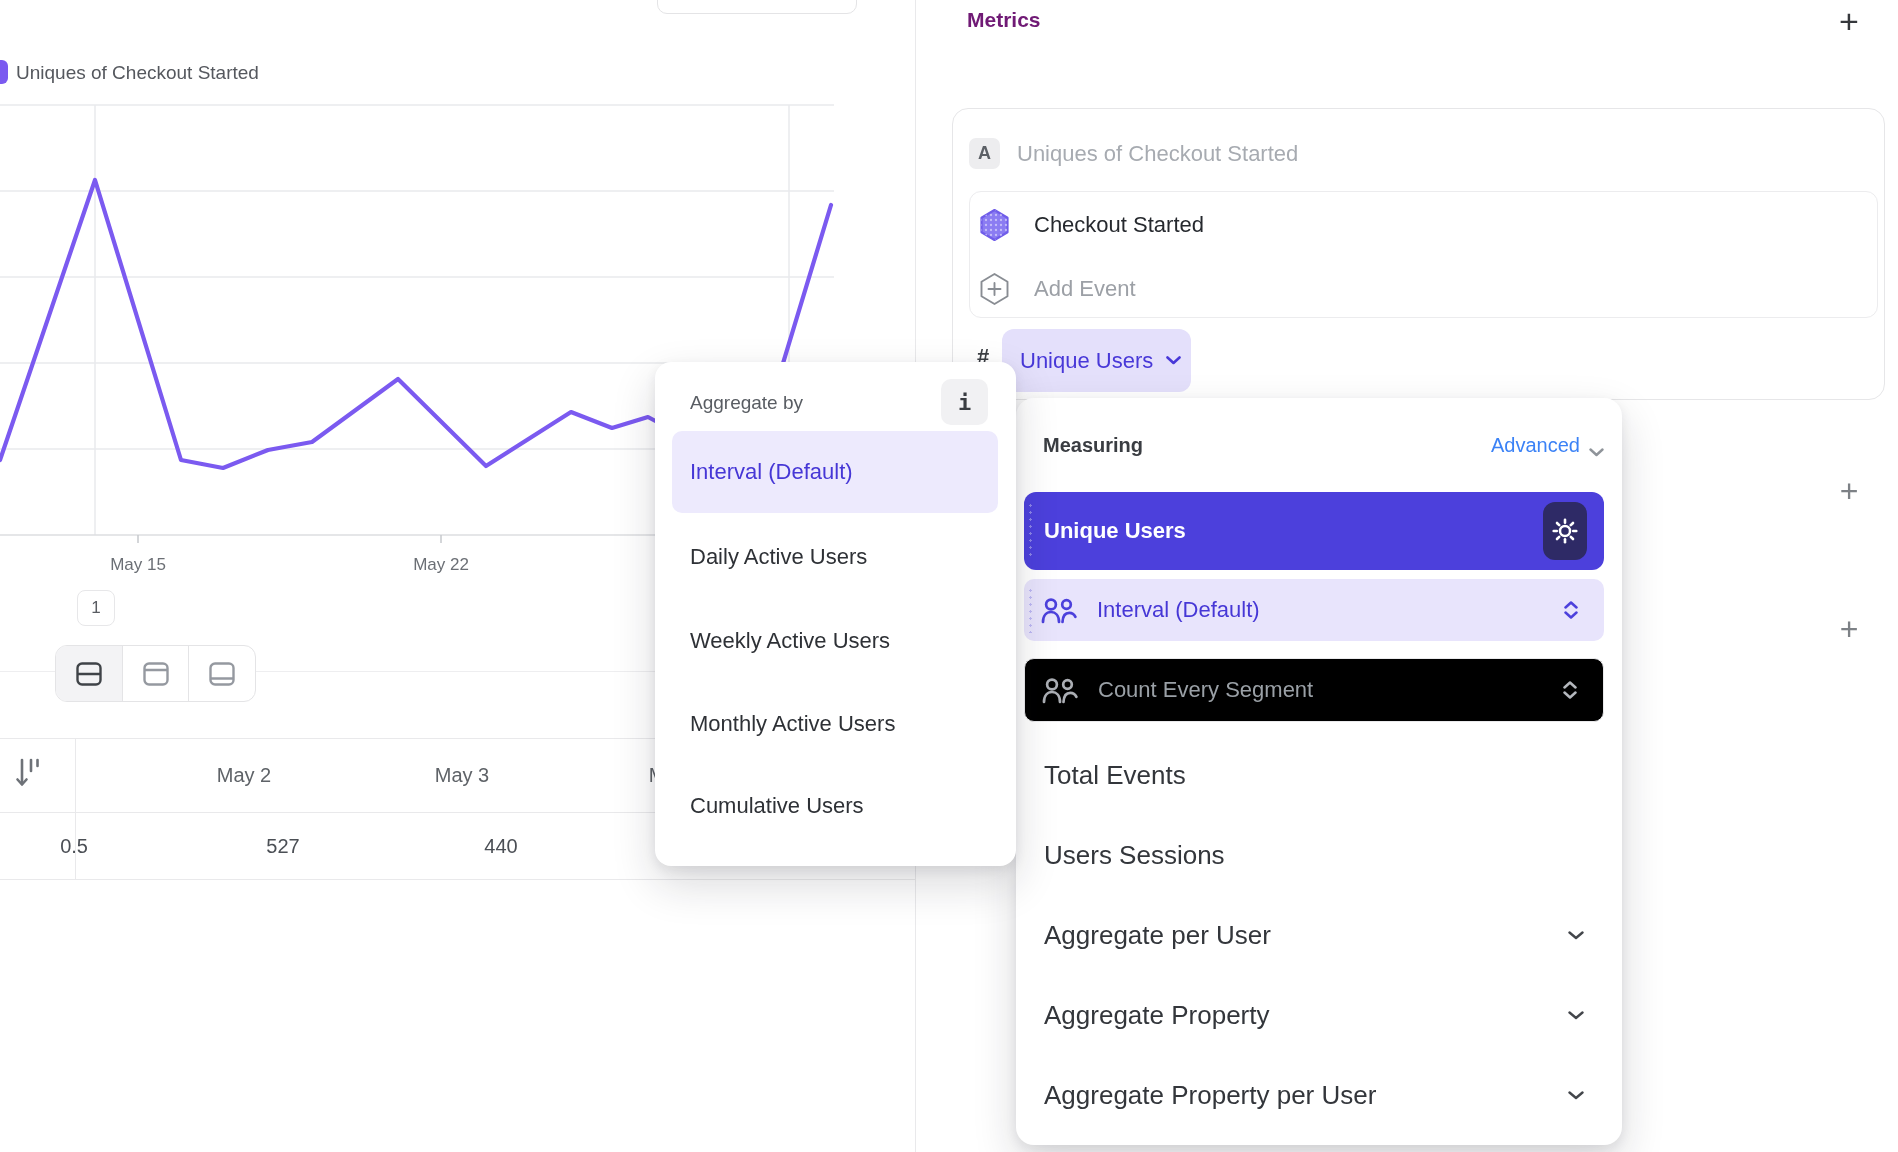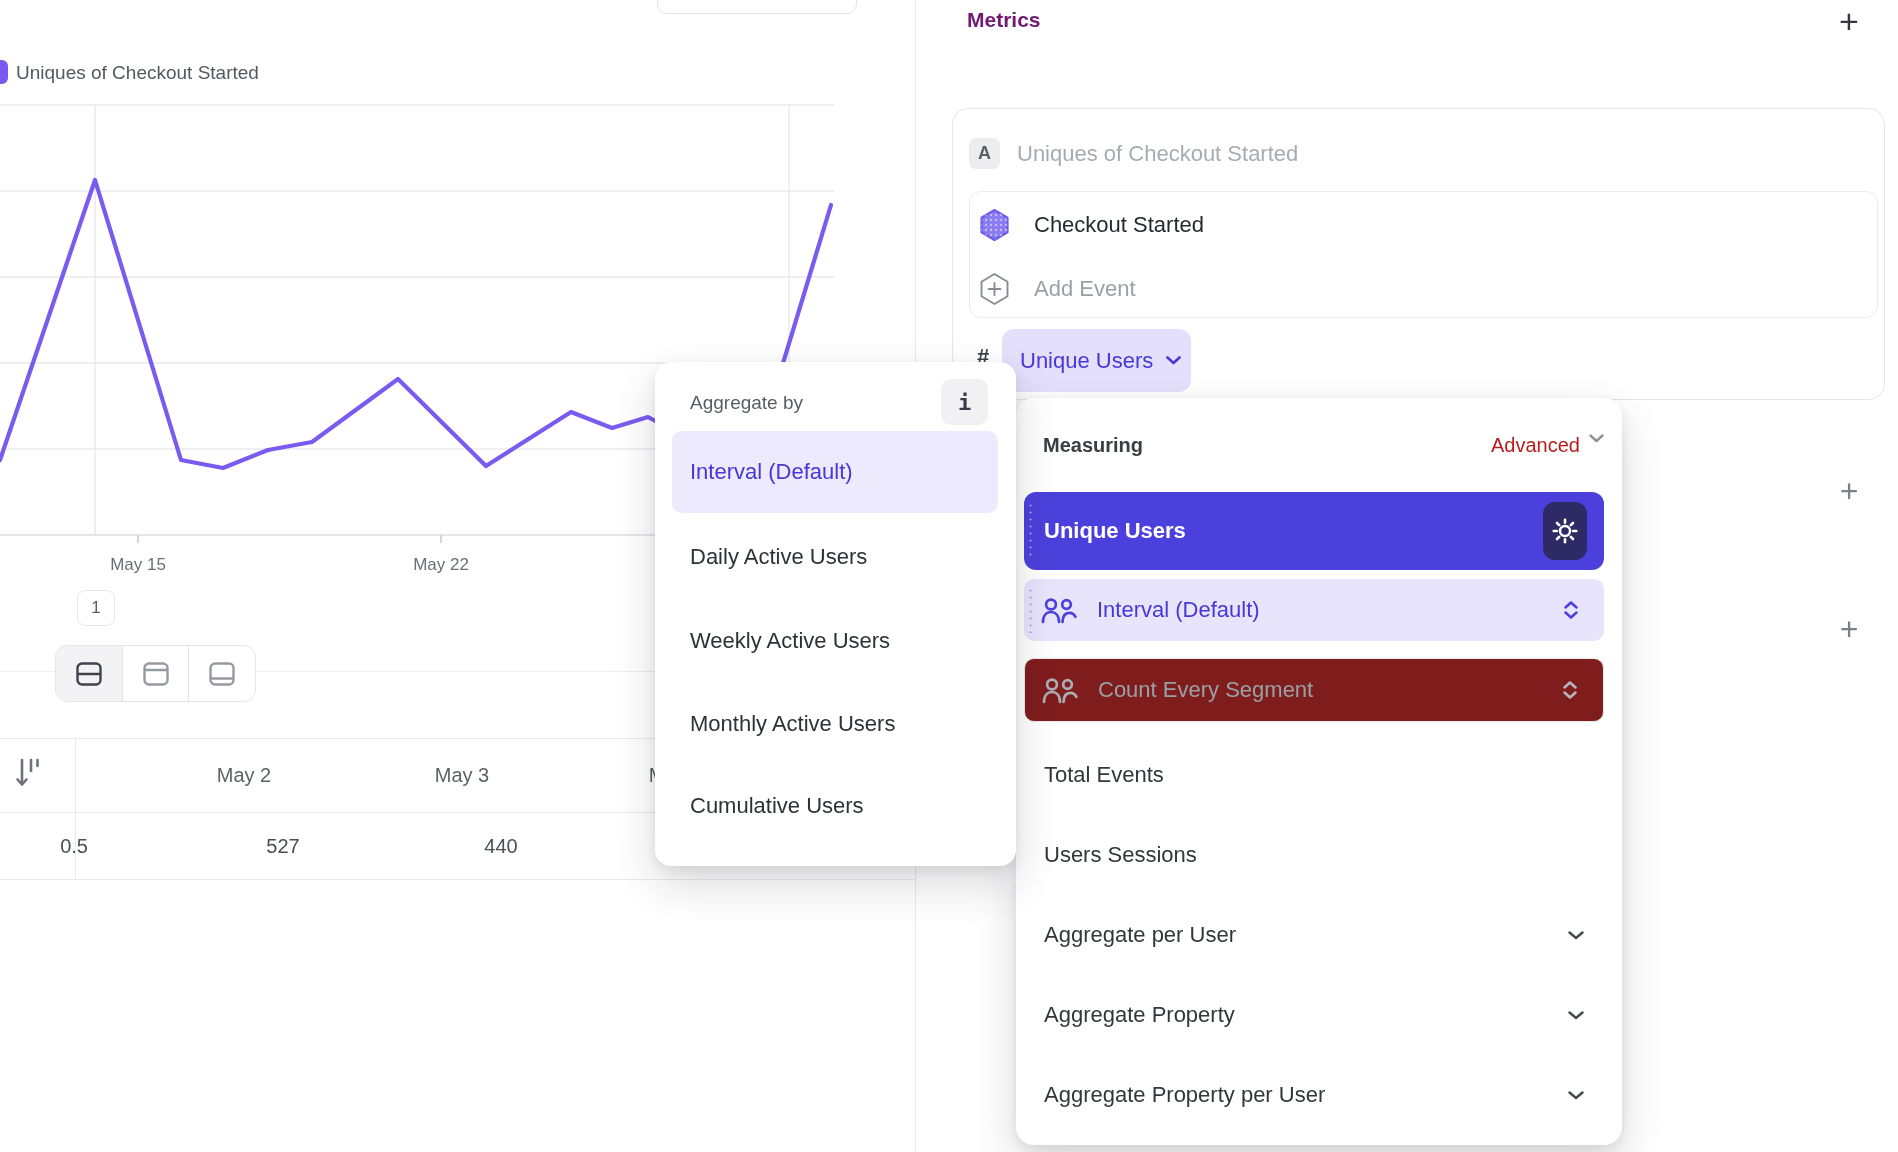--- a/index.html
+++ b/index.html
@@ -55,39 +55,39 @@
   .agg-popup{left:655px;top:362px;width:361px;height:504px;border-radius:16px;z-index:46;}
   .agg-title{left:35px;top:30px;font-size:19px;color:#595d63;}
   .info-btn{left:286px;top:17px;width:47px;height:46px;background:#f1f1f3;border-radius:10px;}
   .info-btn span{font-family:"DejaVu Sans Mono",monospace;font-size:22px;font-weight:bold;color:#393c41;}
   .agg-selected{left:17px;top:69px;width:326px;height:82px;background:#edeafd;border-radius:10px;}
   .agg-selected span{margin-left:18px;font-size:22px;font-weight:500;color:#4637d6;}
   .agg-item{left:35px;height:44px;font-size:22px;font-weight:500;color:#2e3136;display:flex;align-items:center;}
 
   .meas-popup{left:1016px;top:398px;width:606px;height:747px;border-radius:18px;z-index:45;}
   .meas-title{left:27px;top:36px;font-size:20px;font-weight:bold;color:#3a3d42;}
-  .advanced{right:18px;top:36px;display:flex;align-items:flex-start;gap:9px;font-size:20px;color:#b91c1c;}
+  .advanced{right:18px;top:36px;display:flex;align-items:flex-end;gap:9px;font-size:20px;color:#3b82f6;}
   .row-sel{left:8px;top:94px;width:580px;height:78px;background:#4c40dc;border-radius:12px;display:flex;align-items:center;}
   .row-sel > span{margin-left:20px;font-size:22px;font-weight:bold;color:#ffffff;}
   .drag-dots::before{content:"";position:absolute;left:3px;top:10px;bottom:10px;width:7px;
       background-image:radial-gradient(circle,rgba(255,255,255,.35) 1.3px,transparent 1.4px);
       background-size:7px 7px;}
   .drag-dots-p::before{content:"";position:absolute;left:3px;top:8px;bottom:8px;width:7px;
       background-image:radial-gradient(circle,rgba(76,64,220,.28) 1.3px,transparent 1.4px);
       background-size:7px 7px;}
   .gear-btn{position:absolute;right:17px;top:10px;width:44px;height:58px;background:#2e2a66;border-radius:12px;}
   .row-interval{left:8px;top:181px;width:580px;height:62px;background:#e8e4fc;border-radius:10px;
       display:flex;align-items:center;}
   .row-interval span.lbl{font-size:22px;font-weight:500;color:#4637d6;}
-  .row-segment{left:8px;top:260px;width:580px;height:64px;background:#7f1d1d;border:1.5px solid #e9e9eb;
+  .row-segment{left:8px;top:260px;width:580px;height:64px;background:#000000;border:1.5px solid #e9e9eb;
       border-radius:10px;box-sizing:border-box;display:flex;align-items:center;text-align:right;}
   .row-segment span.lbl{font-size:22px;color:#9aa0a6;}
   .row-icon{margin-left:16px;margin-right:20px;display:flex;}
   .updown{position:absolute;right:26px;display:flex;}
-  .meas-item{left:28px;height:44px;font-size:22px;font-weight:500;color:#33363b;display:flex;align-items:center;}
+  .meas-item{left:28px;height:44px;font-size:26px;font-weight:500;color:#33363b;display:flex;align-items:center;}
   .meas-chev{position:absolute;right:24px;width:44px;height:44px;}
 </style>
 </head>
 <body>
 
 <div class="abs" style="left:0;top:0;width:915px;height:1152px;background:#fff;">
 
   <div class="abs top-cut-button"></div>
 
   <div class="abs legend-marker"></div>

